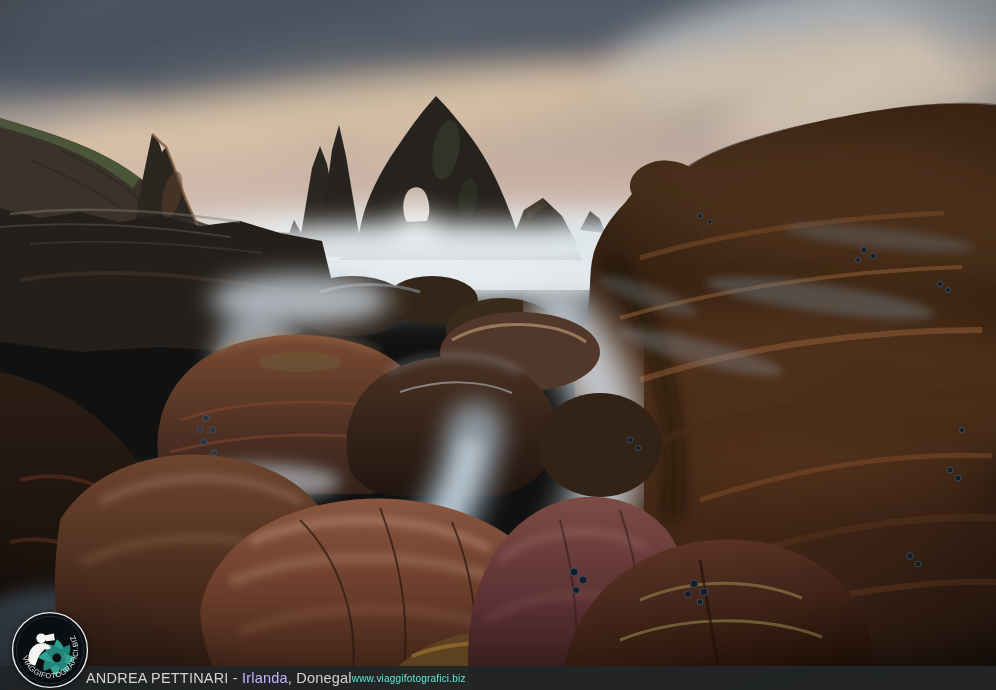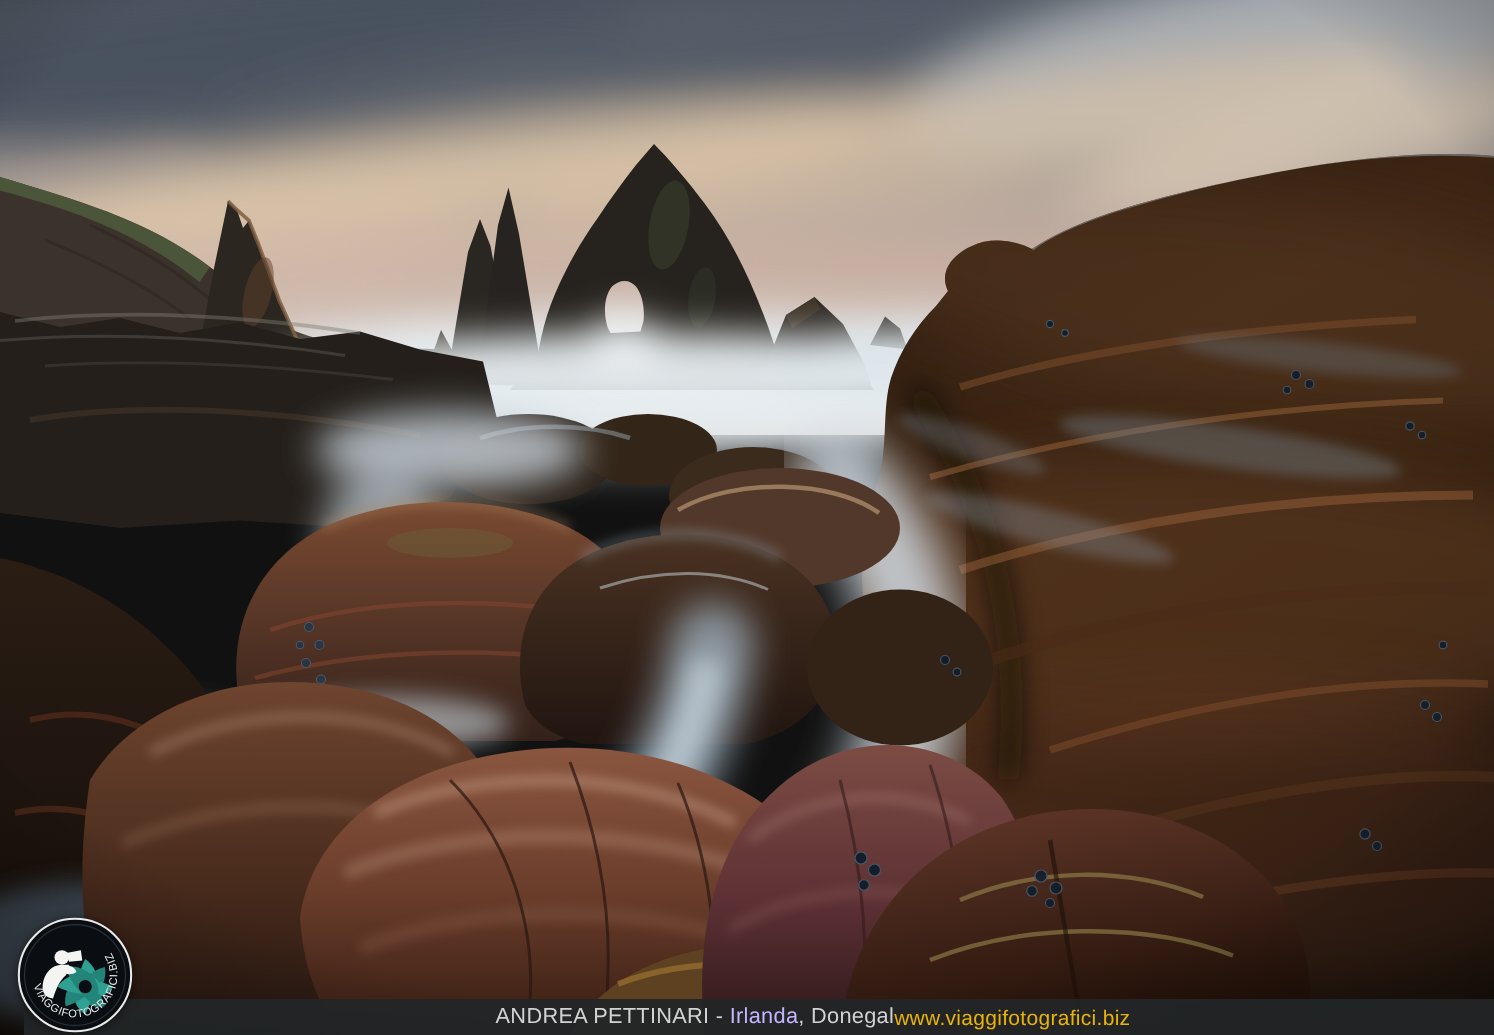--- a/index.html
+++ b/index.html
@@ -1,25 +1,25 @@
 <!DOCTYPE html>
 <html><head>
 <meta charset="utf-8">
 <style>
   html,body{margin:0;padding:0;background:#111;}
   .stage{position:relative;width:996px;height:690px;overflow:hidden;
          font-family:"Liberation Sans", sans-serif;background:#casual;}
   .stage svg.photo{position:absolute;inset:0;display:block;}
   .caption-bar{position:absolute;left:0;right:0;bottom:0;height:24px;
     background:rgba(34,37,39,0.94);display:flex;align-items:center;
-    justify-content:center;padding:0 14px 0 86px;box-sizing:border-box;margin-left:16px;}
+    justify-content:flex-start;padding:0 14px 0 86px;box-sizing:border-box;}
   .caption-left,.caption-right{display:flex;align-items:center;}
   .caption-left span{white-space:pre;font-size:14.5px;color:#d2d2d2;letter-spacing:.2px;}
   .caption-left span.accent{color:#c4b5fd;}
-  .caption-right span{font-size:14px;color:#eab308;letter-spacing:.2px;}
+  .caption-right span{font-size:10px;color:#5eead4;letter-spacing:.2px;}
   .logo{position:absolute;left:11px;bottom:1px;width:78px;height:78px;
         filter:drop-shadow(0 1px 3px rgba(0,0,0,.55));}
   .logo svg{display:block;width:78px;height:78px;}
 </style>
 </head>
 <body>
 
 <div class="stage">
 
 <svg class="photo" viewBox="0 0 996 690" preserveAspectRatio="none">

